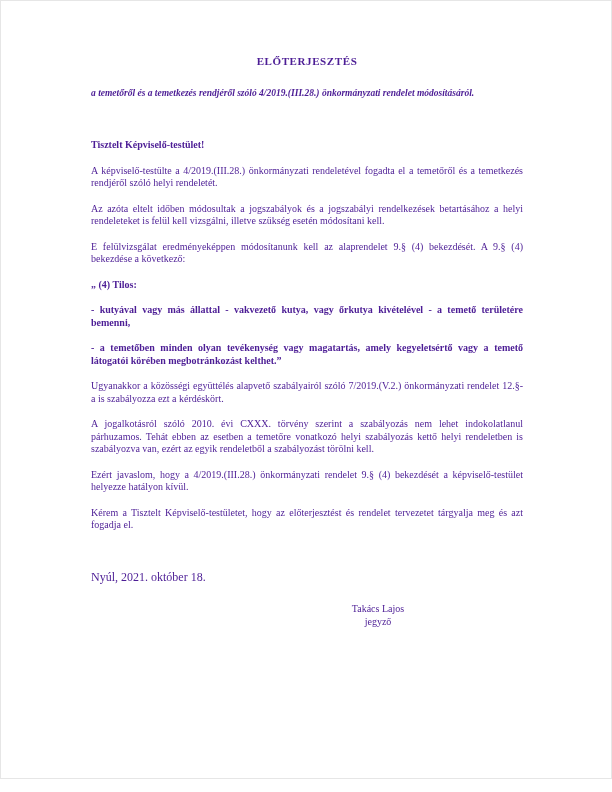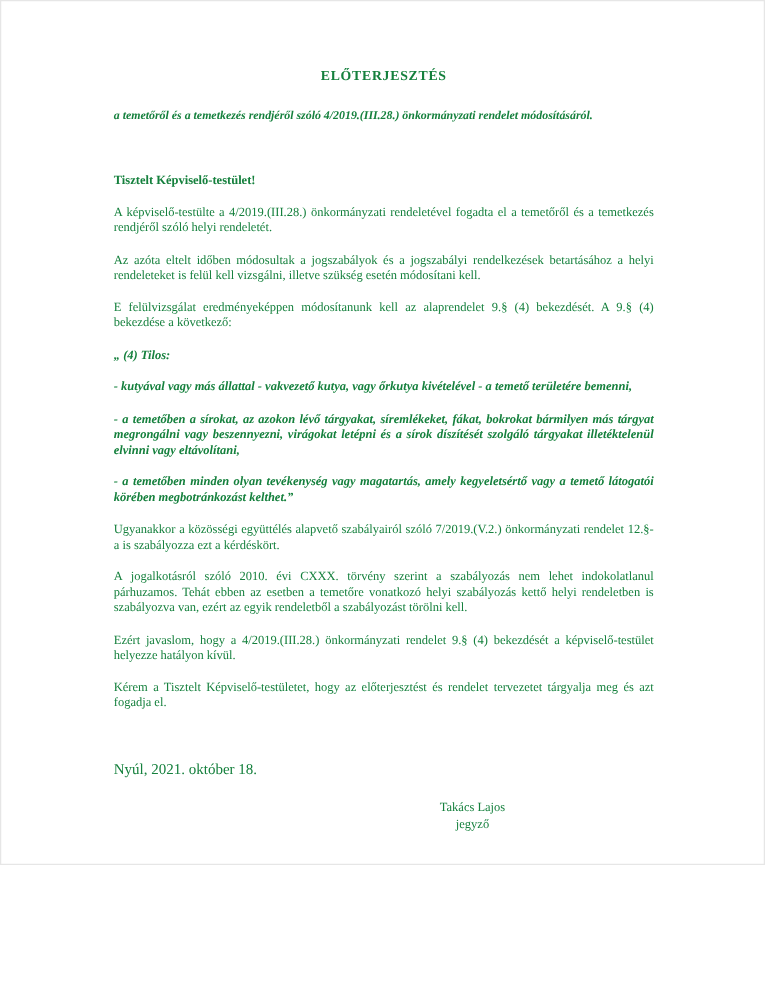--- a/index.html
+++ b/index.html
@@ -3,26 +3,26 @@
 <meta charset="utf-8">
 <style>
   html, body {
     margin: 0;
     padding: 0;
     background: #ffffff;
   }
   .page {
     position: relative;
     width: 612px;
-    height: 692px;
+    height: 779px;
     background: #ffffff;
     box-sizing: border-box;
     border: 1px solid #e6e6e6;
     font-family: "Liberation Serif", "DejaVu Serif", serif;
-    color: #15803d;
+    color: #4c1d95;
     overflow: hidden;
   }
   .content {
     position: absolute;
     left: 90px;
     top: 0;
     width: 432px;
   }
   .doc-title {
     margin-top: 54px;
@@ -47,21 +47,20 @@
     line-height: 12.5px;
   }
   .para {
     margin: 13px 0 0 0;
     font-size: 10px;
     line-height: 12.5px;
     text-align: justify;
   }
   .quote {
     font-weight: bold;
-    font-style: italic;
   }
   .date-line {
     margin-top: 39px;
     font-size: 12px;
     line-height: 12.5px;
   }
   .signature {
     margin-top: 20px;
     margin-left: 217px;
     width: 140px;
@@ -81,21 +80,20 @@
     <div class="doc-subject">a temetőről és a temetkezés rendjéről szóló 4/2019.(III.28.) önkormányzati rendelet módosításáról.</div>
 
     <div class="salutation">Tisztelt Képviselő-testület!</div>
 
     <p class="para">A képviselő-testülte a 4/2019.(III.28.) önkormányzati rendeletével fogadta el a temetőről és a temetkezés rendjéről szóló helyi rendeletét.</p>
     <p class="para">Az azóta eltelt időben módosultak a jogszabályok és a jogszabályi rendelkezések betartásához a helyi rendeleteket is felül kell vizsgálni, illetve szükség esetén módosítani kell.</p>
     <p class="para">E felülvizsgálat eredményeképpen módosítanunk kell az alaprendelet 9.§ (4) bekezdését.  A 9.§ (4) bekezdése a következő:</p>
 
     <p class="para quote">„ (4) Tilos:</p>
     <p class="para quote">- kutyával vagy más állattal - vakvezető kutya, vagy őrkutya kivételével - a temető területére bemenni,</p>
-    <p class="para quote">- a temetőben a sírokat, az azokon lévő tárgyakat, síremlékeket, fákat, bokrokat bármilyen más tárgyat megrongálni vagy beszennyezni, virágokat letépni és a sírok díszítését szolgáló tárgyakat illetéktelenül elvinni vagy eltávolítani,</p>
     <p class="para quote">- a temetőben minden olyan tevékenység vagy magatartás, amely kegyeletsértő vagy a temető látogatói körében megbotránkozást kelthet.”</p>
 
     <p class="para">Ugyanakkor a közösségi együttélés alapvető szabályairól szóló 7/2019.(V.2.) önkormányzati rendelet 12.§-a is szabályozza ezt a kérdéskört.</p>
     <p class="para">A jogalkotásról szóló 2010. évi CXXX. törvény szerint a szabályozás nem lehet indokolatlanul párhuzamos. Tehát ebben az esetben a temetőre vonatkozó helyi szabályozás kettő helyi rendeletben is szabályozva van, ezért az egyik rendeletből a szabályozást törölni kell.</p>
     <p class="para">Ezért javaslom, hogy a 4/2019.(III.28.) önkormányzati rendelet 9.§ (4) bekezdését a képviselő-testület helyezze hatályon kívül.</p>
     <p class="para">Kérem a Tisztelt Képviselő-testületet, hogy az előterjesztést és rendelet tervezetet tárgyalja meg és azt fogadja el.</p>
 
     <div class="date-line">Nyúl, 2021. október 18.</div>
 
     <div class="signature">

